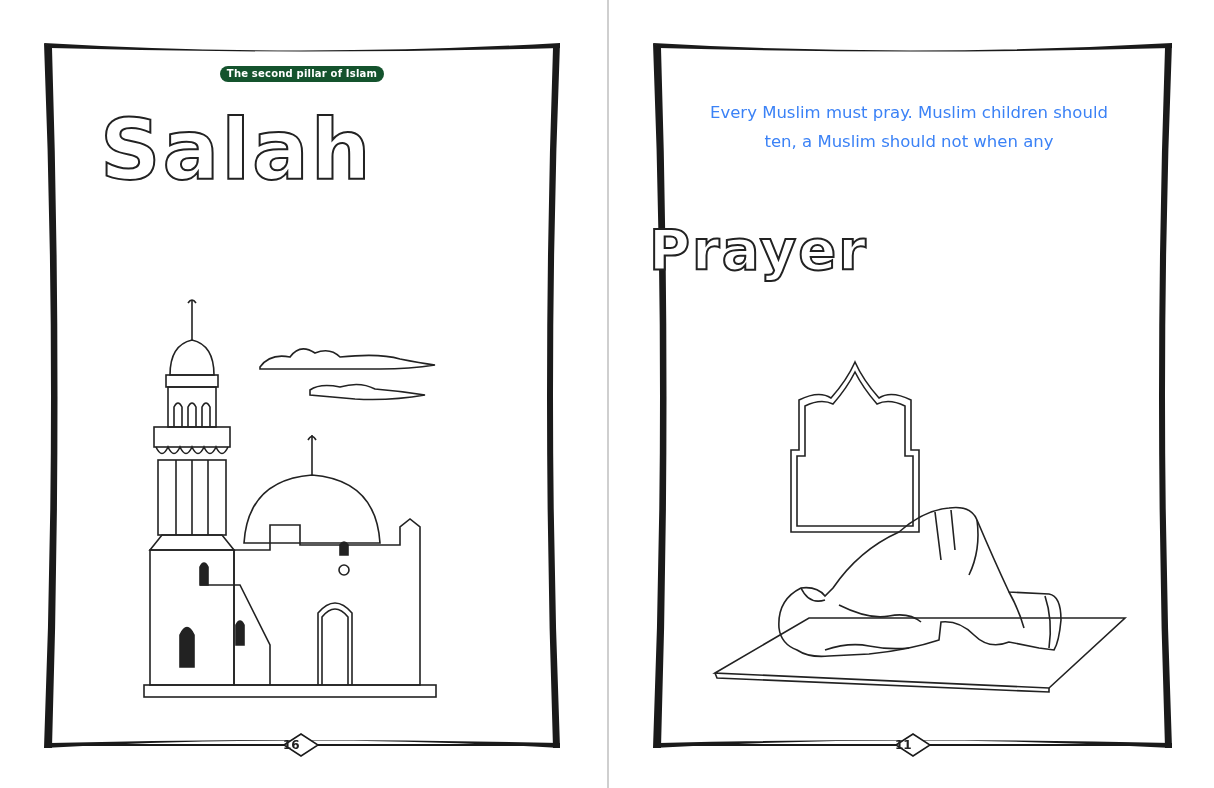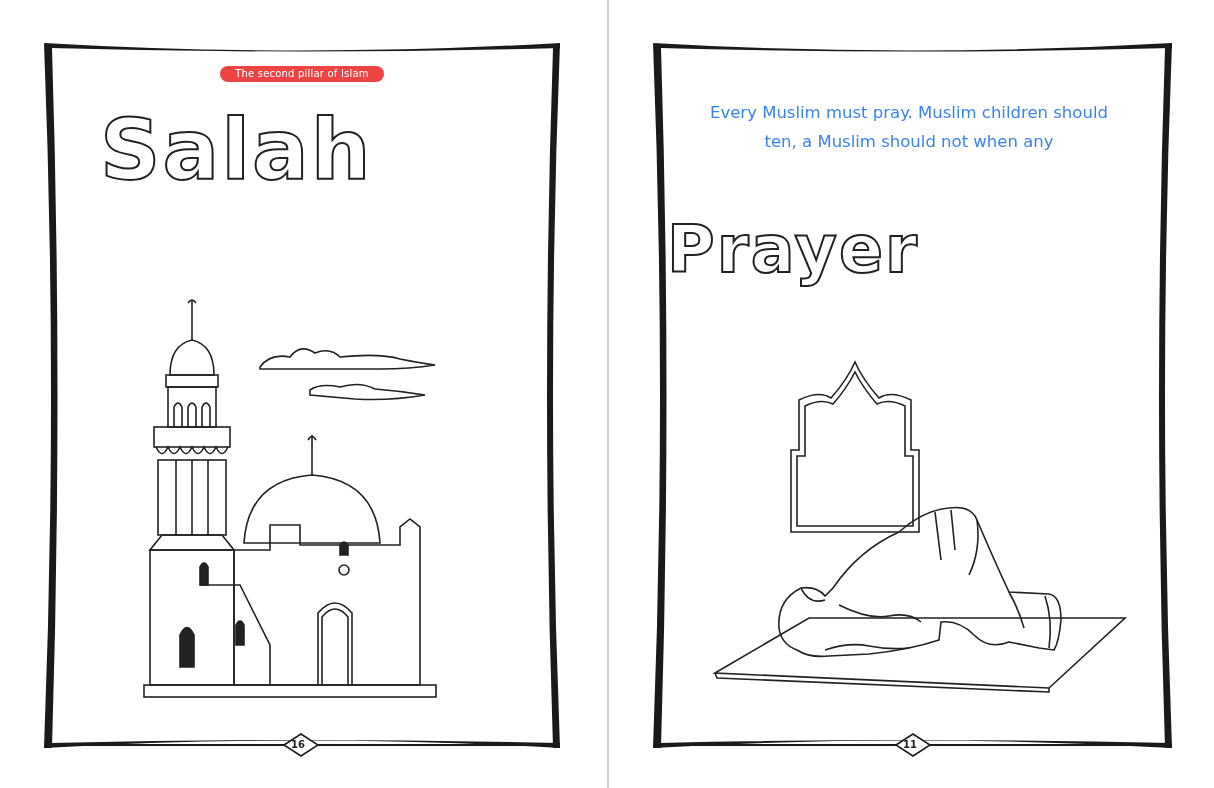--- a/index.html
+++ b/index.html
@@ -2,28 +2,28 @@
 <html><head>
 <meta charset="utf-8">
 <style>
   html,body{margin:0;padding:0;background:#ffffff;}
   body{width:1214px;height:788px;position:relative;overflow:hidden;font-family:"DejaVu Sans","Liberation Sans",sans-serif;color:#222;}
   .spine{position:absolute;left:607px;top:0;width:2px;height:788px;background:#cfcfcf;}
   .page{position:absolute;top:0;height:788px;}
   .page.left{left:0;width:607px;}
   .page.right{left:609px;width:605px;}
   .frame{position:absolute;top:0;left:0;}
-  .pill{position:absolute;left:220px;top:66px;width:164px;height:16px;border-radius:9px;background:#ef4444;color:#fff;font-size:10px;font-weight:normal;text-align:center;line-height:16px;letter-spacing:0.2px;}
+  .pill{position:absolute;left:220px;top:66px;width:164px;height:16px;border-radius:9px;background:#14532d;color:#fff;font-size:10px;font-weight:bold;text-align:center;line-height:16px;letter-spacing:0.2px;}
   .outline-title{position:absolute;font-family:"DejaVu Sans",sans-serif;font-weight:bold;color:#fff;-webkit-text-stroke:2px #222;letter-spacing:2px;}
   .title-salah{left:100px;width:410px;top:100px;font-size:84px;line-height:100px;}
-  .title-prayer{left:58px;width:530px;top:195px;font-size:65px;line-height:110px;}
+  .title-prayer{left:40px;width:530px;top:195px;font-size:56px;line-height:110px;}
   .body-text{position:absolute;text-align:center;font-size:16.5px;line-height:29px;color:#3b82f6;}
   .left-text{left:88px;width:432px;top:212px;}
   .right-text{left:80px;width:440px;top:98px;}
-  .pagenum{position:absolute;font-size:10px;font-weight:bold;text-align:center;width:30px;line-height:14px;}
+  .pagenum{position:absolute;font-size:12px;font-weight:bold;text-align:left;width:30px;line-height:14px;}
   .pn-left{left:283px;top:738px;}
   .pn-right{left:286px;top:738px;}
   .illus{position:absolute;}
 </style>
 </head>
 <body>
 
 <div class="spine"></div>
 
 <div class="page left">

